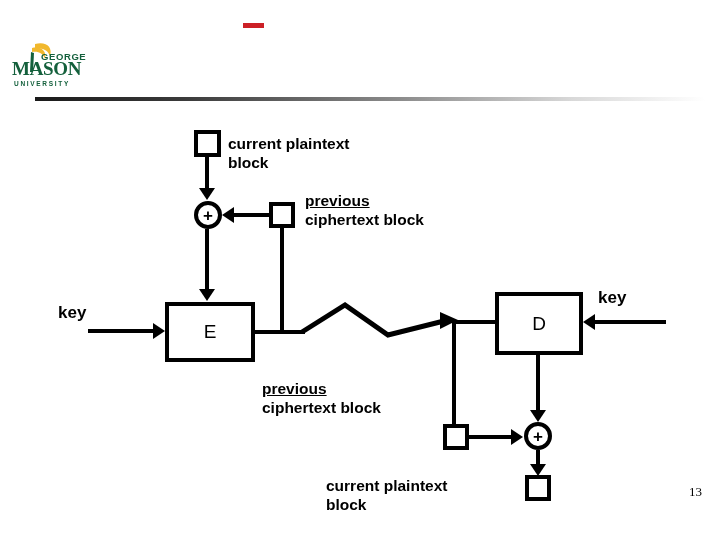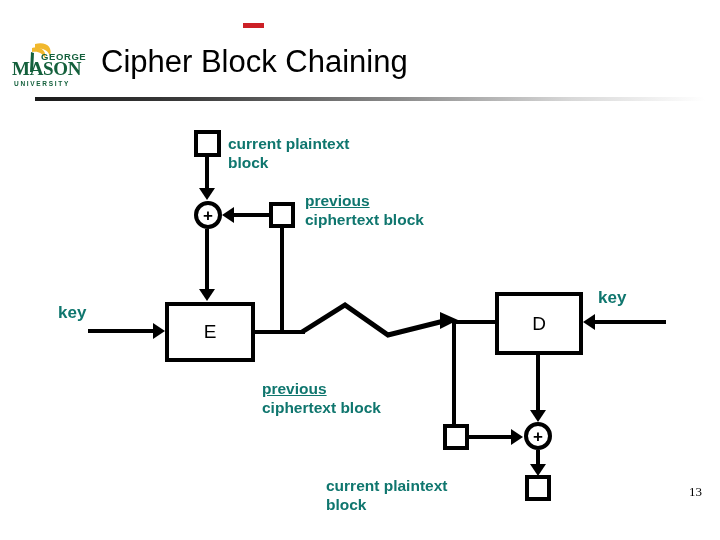--- a/index.html
+++ b/index.html
@@ -121,21 +121,21 @@
     width: 0; height: 0;
     border-top: 8px solid transparent;
     border-bottom: 8px solid transparent;
     border-right: 12px solid #000;
   }
 
   .lbl {
     position: absolute;
     font-size: 15.5px;
     font-weight: 700;
-    color: #0f766e;
+    color: #000000;
     line-height: 19px;
     white-space: nowrap;
     font-family: "Liberation Sans", sans-serif;
   }
   .lbl .u { text-decoration: underline; }
 
   .zig { position: absolute; left: 0; top: 0; }
 
   .page-num {
     position: absolute;
@@ -157,21 +157,20 @@
     <svg width="96" height="52" viewBox="0 0 96 52" xmlns="http://www.w3.org/2000/svg">
       <path d="M27 6 C38 3 45 9 42 18 C40 12 34 9 27 11 Z" fill="#f1b82d"></path>
       <path d="M24 10 C33 8 39 13 37 21 C35 15 30 13 24 14 Z" fill="#f1b82d"></path>
       <path d="M23 14 L26 15 L25 34 L22 34 Z" fill="#14603c"></path>
       <text x="33" y="22" font-family="Liberation Sans, sans-serif" font-size="9.5" font-weight="700" fill="#14603c" letter-spacing="0.6">GEORGE</text>
       <text x="4" y="37" font-family="Liberation Serif, serif" font-size="19" font-weight="700" fill="#14603c" letter-spacing="-0.3">MASON</text>
       <text x="6" y="48" font-family="Liberation Sans, sans-serif" font-size="6.5" font-weight="700" fill="#14603c" letter-spacing="1.7">UNIVERSITY</text>
     </svg>
   </div>
 
-  <div class="slide-title">Cipher Block Chaining</div>
 
   <div class="divider"></div>
 
   <div class="sq" style="left:194px; top:130px; width:27px; height:27px;"></div>
 
   <div class="lbl" style="left:228px; top:134px;">
     <span>current plaintext</span><br>
     <span>block</span>
   </div>
 

